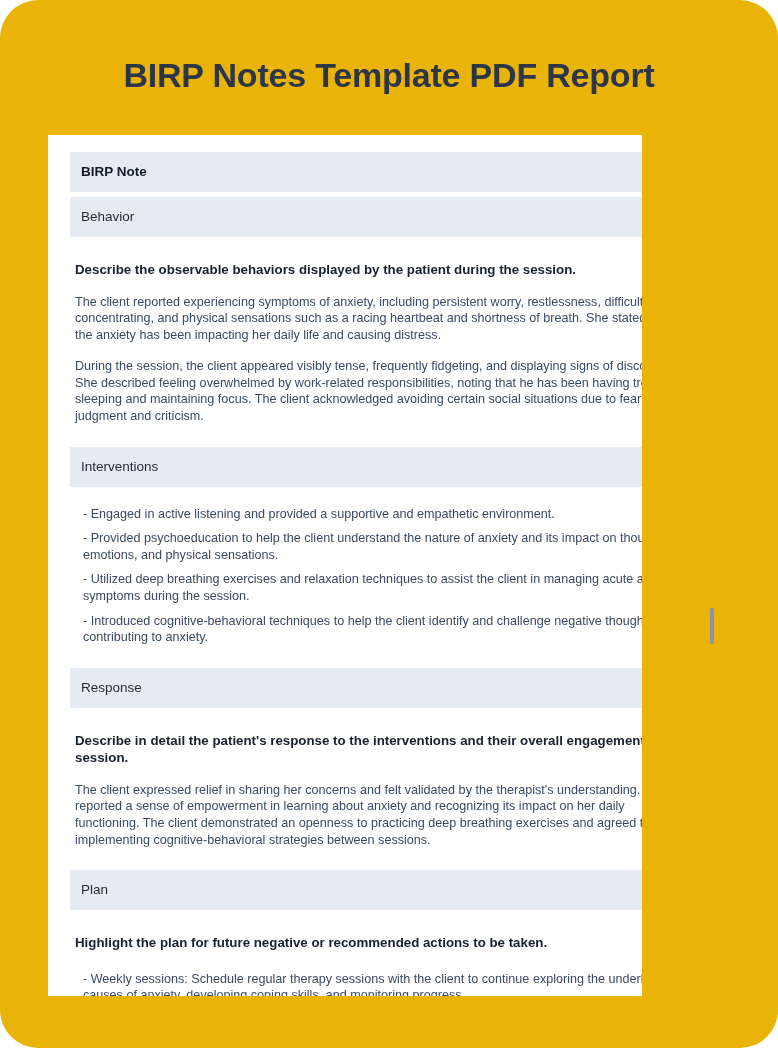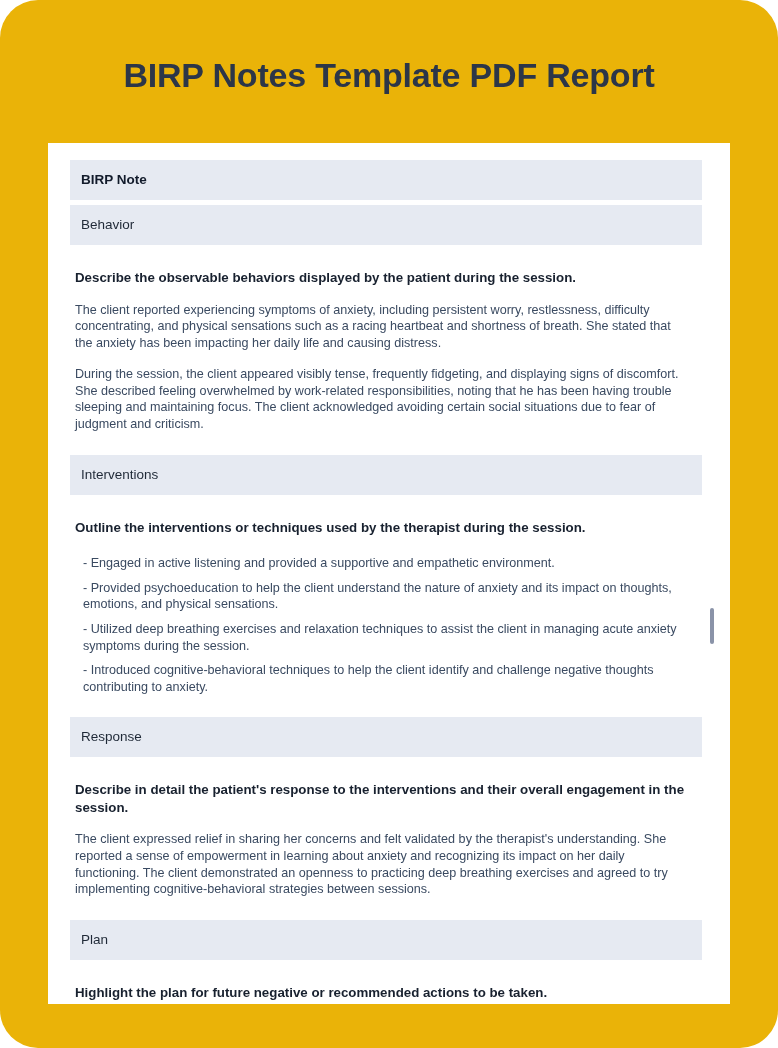--- a/index.html
+++ b/index.html
@@ -34,22 +34,22 @@
     font-size: 34px;
     font-weight: bold;
     color: #2c3648;
     letter-spacing: -0.2px;
     line-height: 46px;
   }
 
   .doc-card {
     position: absolute;
     left: 48px;
-    top: 143px;
-    width: 682px;
+    top: 135px;
+    width: 594px;
     height: 861px;
     background: #ffffff;
     overflow: hidden;
   }
 
   .doc-inner {
     position: absolute;
     left: 22px;
     top: 17px;
     width: 632px;
@@ -144,21 +144,20 @@
 
       <div class="section-block">
         <div class="section-bar">Behavior</div>
         <div class="prompt-line">Describe the observable behaviors displayed by the patient during the session.</div>
         <div class="body-para tight">The client reported experiencing symptoms of anxiety, including persistent worry, restlessness, difficulty concentrating, and physical sensations such as a racing heartbeat and shortness of breath. She stated that the anxiety has been impacting her daily life and causing distress.</div>
         <div class="body-para">During the session, the client appeared visibly tense, frequently fidgeting, and displaying signs of discomfort. She described feeling overwhelmed by work-related responsibilities, noting that he has been having trouble sleeping and maintaining focus. The client acknowledged avoiding certain social situations due to fear of judgment and criticism.</div>
       </div>
 
       <div class="section-block after-body">
         <div class="section-bar">Interventions</div>
-        <div class="prompt-line">Outline the interventions or techniques used by the therapist during the session.</div>
         <div class="body-list">
           <div>- Engaged in active listening and provided a supportive and empathetic environment.</div>
           <div>- Provided psychoeducation to help the client understand the nature of anxiety and its impact on thoughts, emotions, and physical sensations.</div>
           <div>- Utilized deep breathing exercises and relaxation techniques to assist the client in managing acute anxiety symptoms during the session.</div>
           <div>- Introduced cognitive-behavioral techniques to help the client identify and challenge negative thoughts contributing to anxiety.</div>
         </div>
       </div>
 
       <div class="section-block after-body">
         <div class="section-bar">Response</div>

